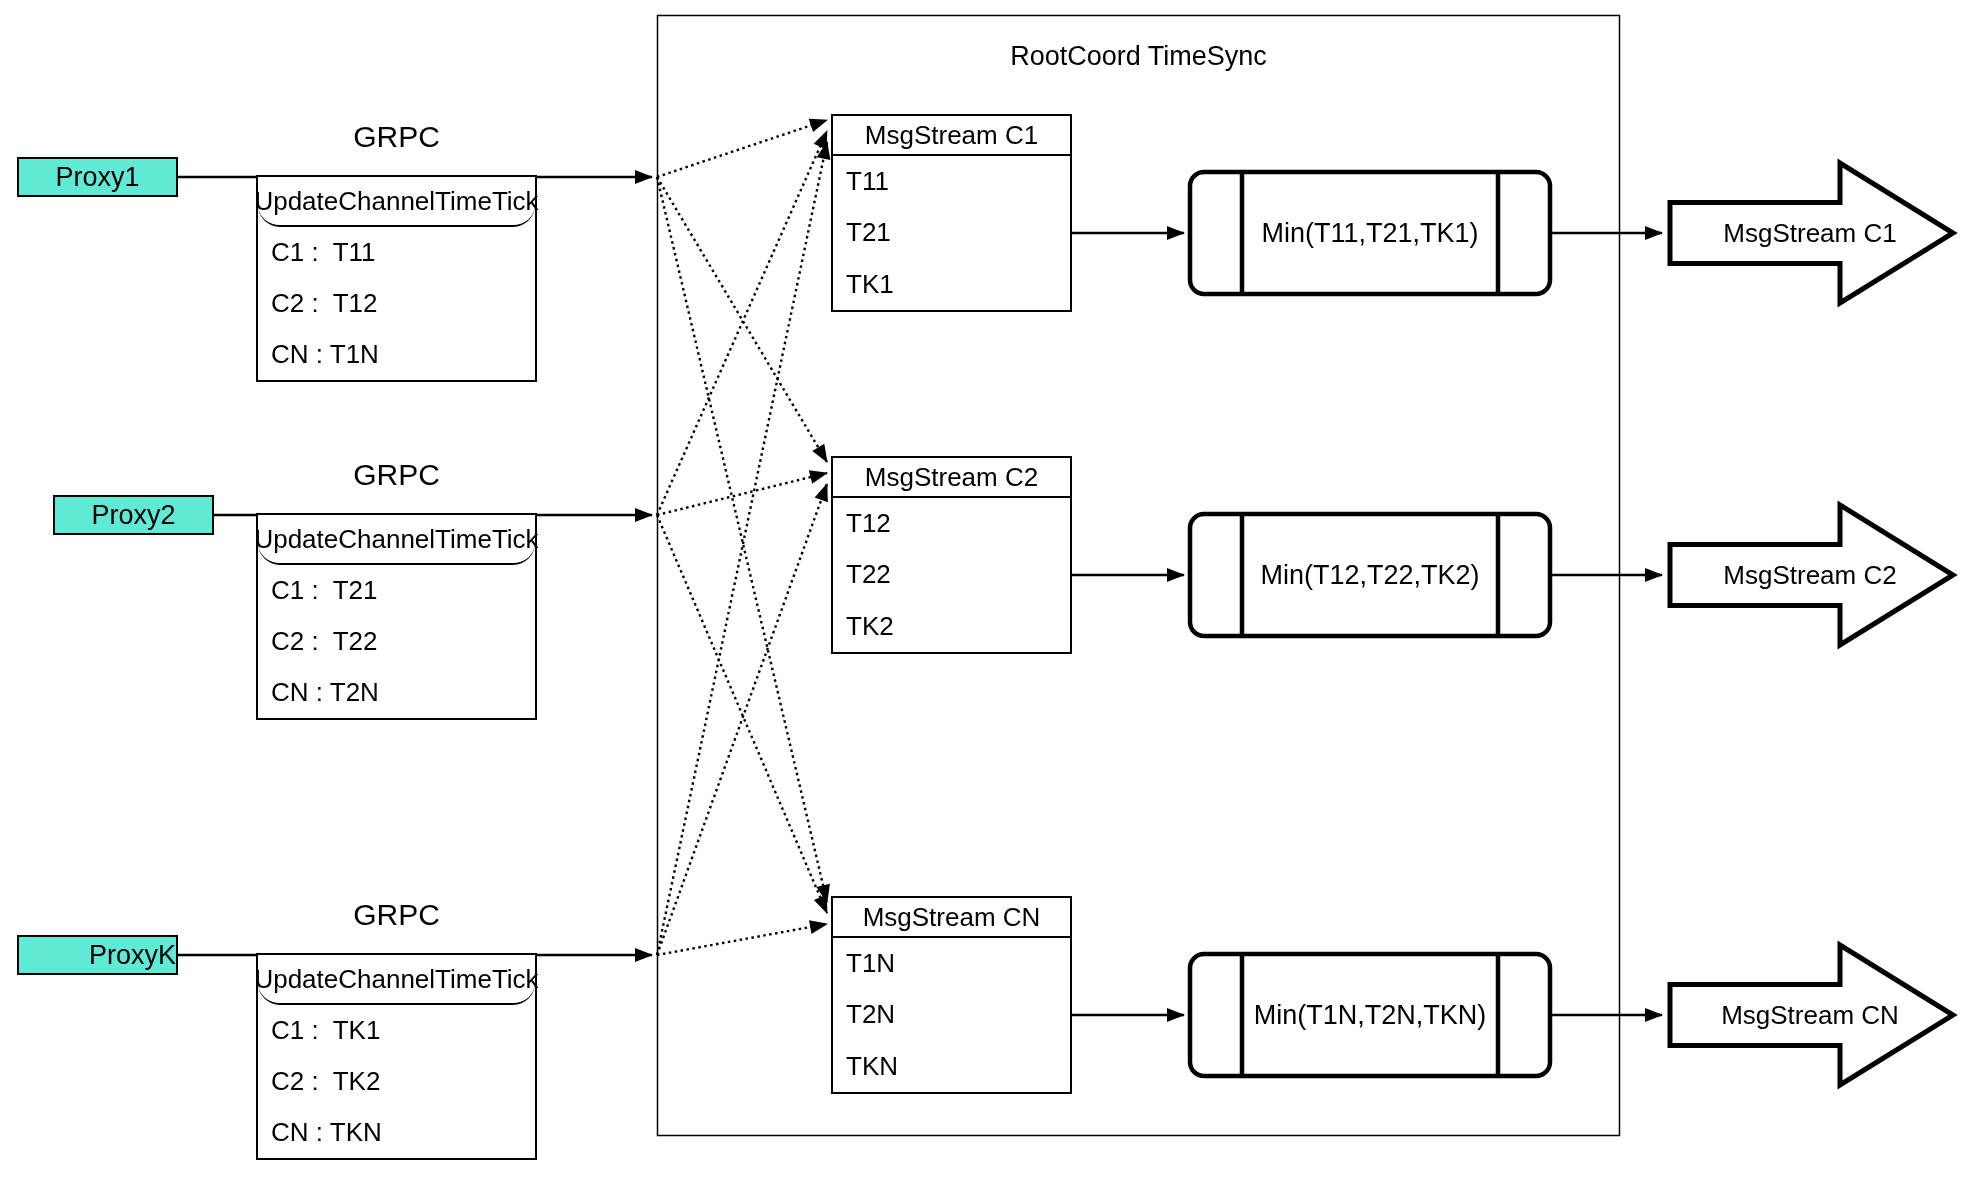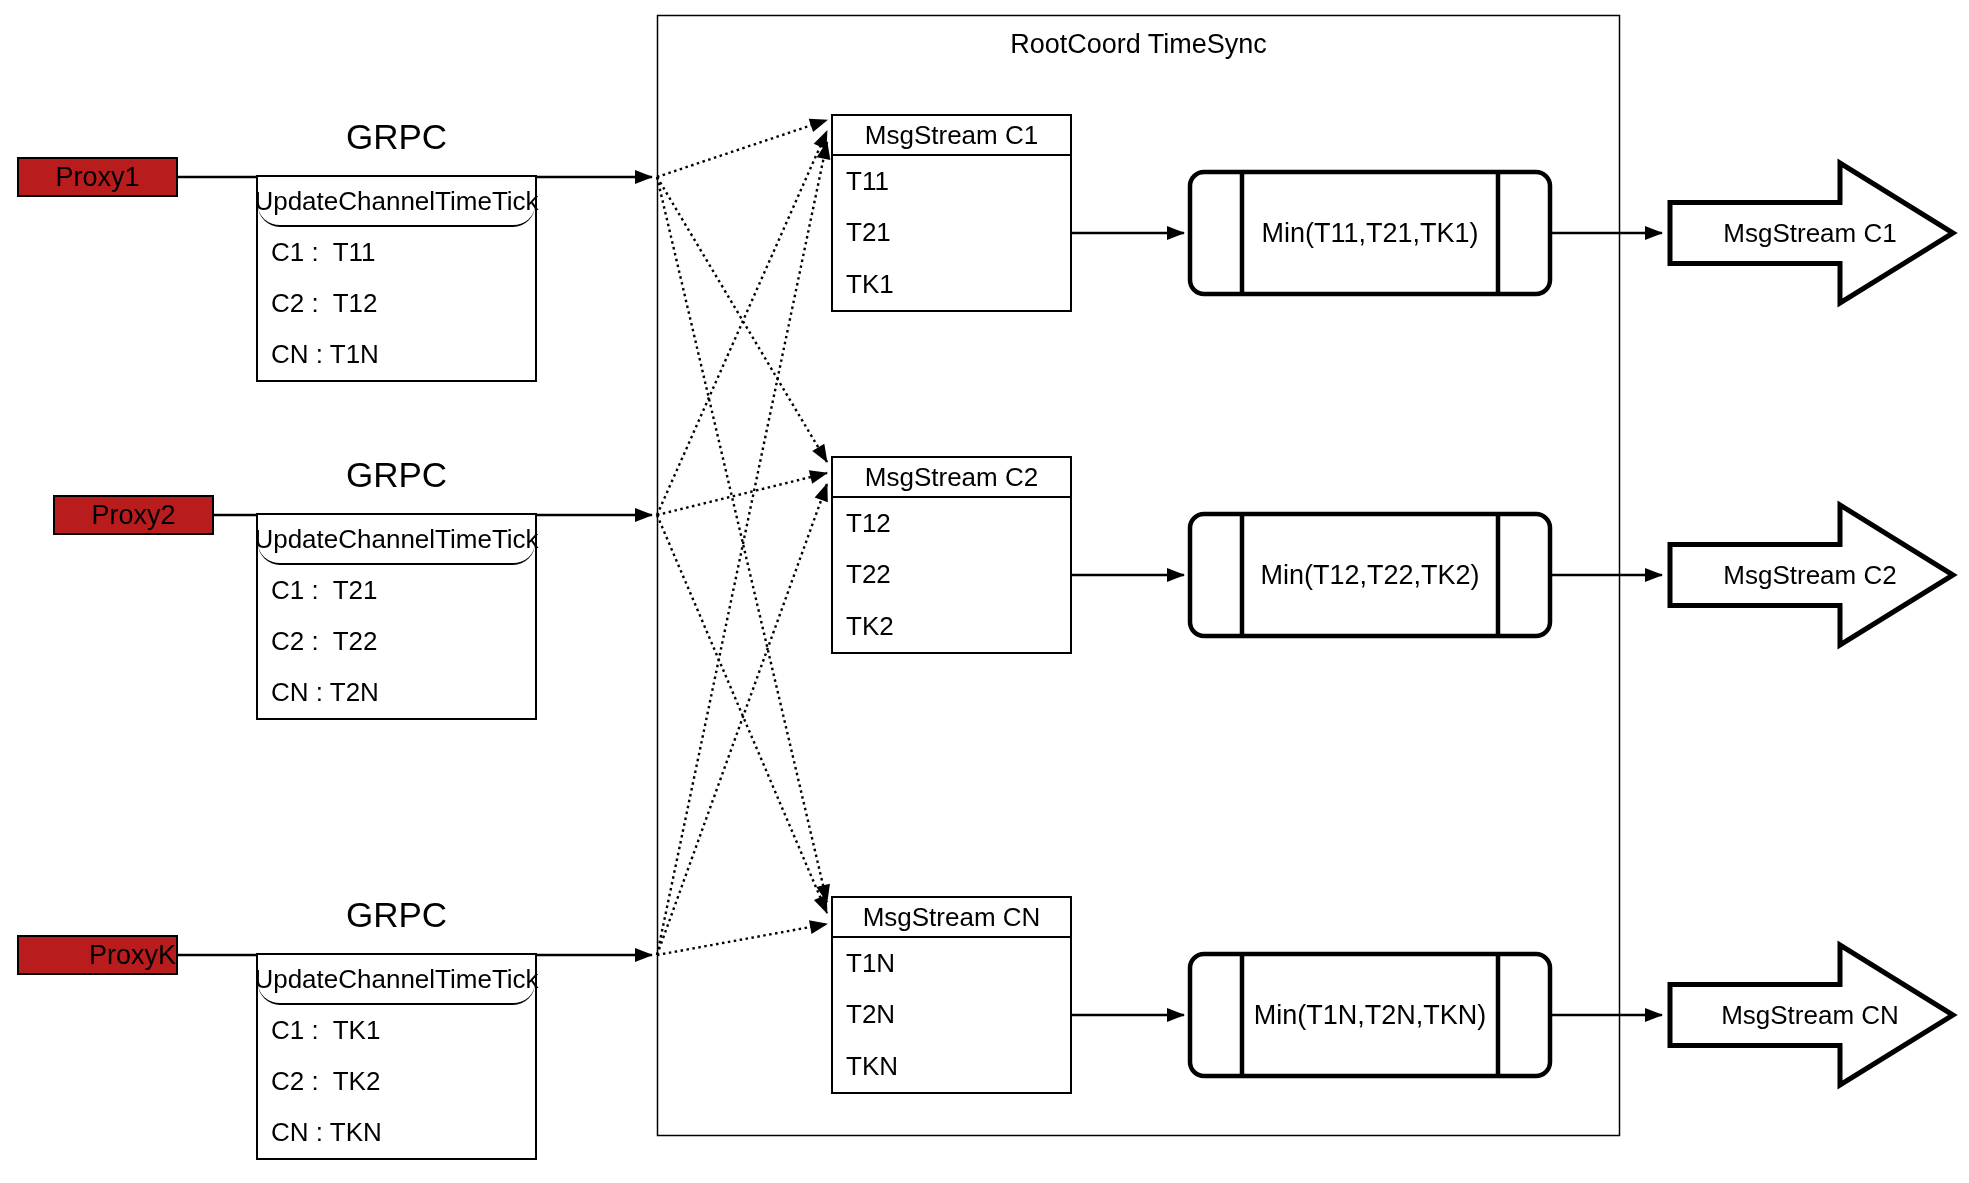--- a/index.html
+++ b/index.html
@@ -1,22 +1,22 @@
 <!DOCTYPE html>
 <html><head>
 <meta charset="utf-8">
 <style>
   html,body{margin:0;padding:0;background:#ffffff;}
   body{width:1969px;height:1183px;position:relative;overflow:hidden;
        font-family:"Liberation Sans",sans-serif;color:#000;}
   .abs{position:absolute;box-sizing:border-box;}
   svg{position:absolute;left:0;top:0;}
   .label{display:flex;align-items:center;justify-content:center;text-align:center;}
-  .proxy-box{border:2.5px solid #000;background:#b91c1c;font-size:27px;}
-  .grpc{font-size:35px;}
+  .proxy-box{border:2.5px solid #000;background:#5eead4;font-size:27px;}
+  .grpc{font-size:30px;}
   .title{font-size:27px;}
   .tbl{border:2.5px solid #000;background:#fff;display:flex;flex-direction:column;font-size:26px;}
   .tbl .hdr{border-bottom:2.5px solid #000;display:flex;align-items:center;justify-content:center;flex:0 0 auto;}
   .tbl .cell{flex:1 1 0;display:flex;align-items:center;padding-left:13px;white-space:pre;}
   .update-tbl .hdr{height:48px;border-radius:22px;}
   .stream-tbl .hdr{height:38px;}
   .min-label{font-size:27px;}
   .out-label{font-size:26px;}
   line,path.mesh{stroke:#000;}
 </style>
@@ -68,21 +68,21 @@
     <line x1="1498" y1="956" x2="1498" y2="1074"></line>
   </g>
 
   <g fill="#ffffff" stroke="#000000" stroke-width="5" stroke-linejoin="miter">
     <path d="M1670,202.5 L1840,202.5 L1840,163 L1953,233 L1840,303 L1840,263.5 L1670,263.5 Z"></path>
     <path d="M1670,544.5 L1840,544.5 L1840,505 L1953,575 L1840,645 L1840,605.5 L1670,605.5 Z"></path>
     <path d="M1670,984.5 L1840,984.5 L1840,945 L1953,1015 L1840,1085 L1840,1045.5 L1670,1045.5 Z"></path>
   </g>
 </svg>
 
-<div class="abs label title" style="left:657px;top:28px;width:963px;height:32px;">RootCoord TimeSync</div>
+<div class="abs label title" style="left:657px;top:40px;width:963px;height:32px;">RootCoord TimeSync</div>
 
 <div class="abs label proxy-box" style="left:17px;top:157px;width:161px;height:40px;">
     <span>Proxy1</span>
   </div>
 <div class="abs label grpc" style="left:256px;top:123px;width:281px;height:28px;">GRPC</div>
 <div class="abs tbl update-tbl" style="left:256px;top:175px;width:281px;height:207px;">
   <div class="hdr">UpdateChannelTimeTick</div>
   <div class="cell">C1 :  T11</div>
   <div class="cell">C2 :  T12</div>
   <div class="cell">CN : T1N</div>

